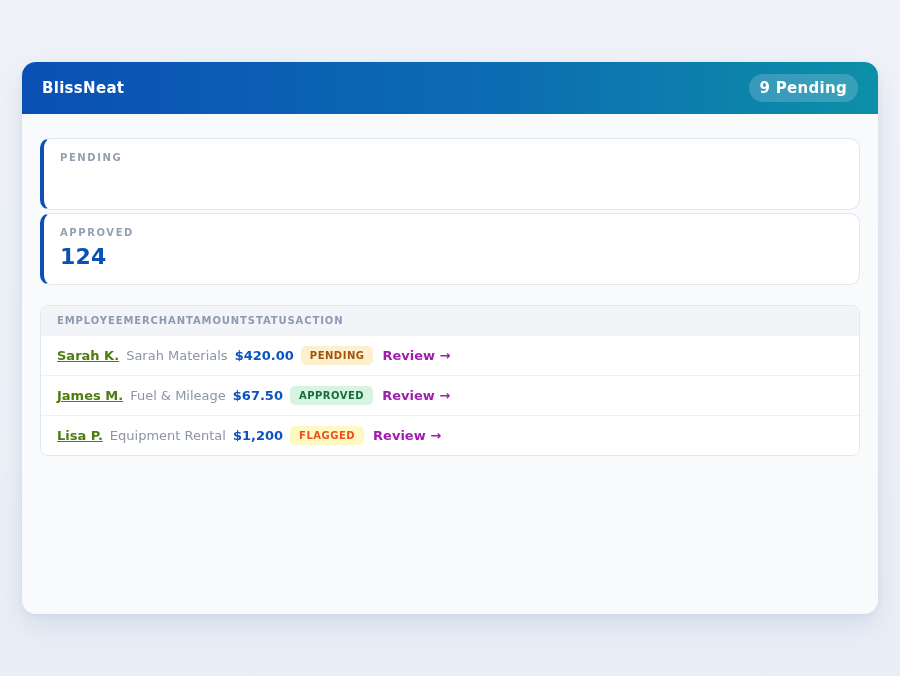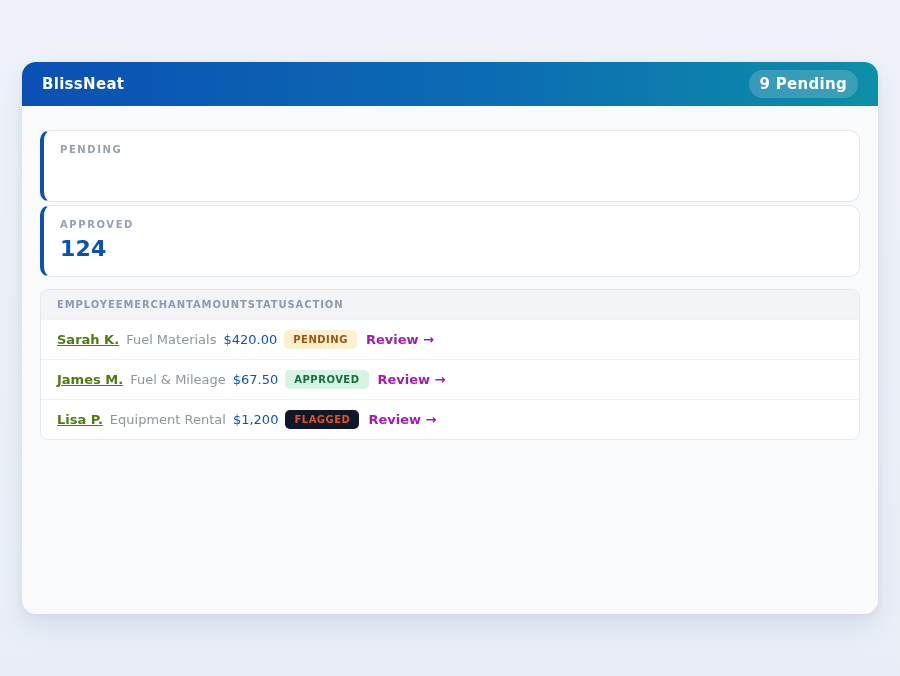--- a/index.html
+++ b/index.html
@@ -12,21 +12,21 @@
   .shell {
     position: absolute;
     left: 22px; top: 62px;
     width: 856px; height: 552px;
     background: #f9fafc;
     border-radius: 14px;
     box-shadow: 0 12px 28px rgba(40, 70, 130, 0.10), 0 2px 6px rgba(40, 70, 130, 0.06);
     overflow: hidden;
   }
   .app-header {
-    height: 44px;
+    height: 52px;
     background: linear-gradient(90deg, #0a50b4 0%, #0c6cb2 55%, #0d8fa8 100%);
     display: flex;
     align-items: center;
     justify-content: space-between;
     padding: 0 20px;
   }
   .app-title {
     color: #ffffff;
     font-size: 15px;
     font-weight: bold;
@@ -61,21 +61,21 @@
   }
   .stat-value {
     margin-top: 6px;
     font-size: 22px;
     font-weight: bold;
     color: #0b51b4;
     letter-spacing: 0.01em;
   }
   .stat-card.green .stat-value { color: #12a066; }
   .table-card {
-    margin-top: 12px;
+    margin-top: 20px;
     background: #ffffff;
     border: 1px solid #e3e7ef;
     border-radius: 8px;
     overflow: hidden;
   }
   .table-head {
     background: #f2f4f8;
     padding: 9px 16px;
     font-size: 10px;
     font-weight: bold;
@@ -89,32 +89,32 @@
     align-items: center;
     gap: 7px;
     padding: 0 16px;
     height: 40px;
     border-top: 1px solid #eef1f6;
     font-size: 13px;
     background: #ffffff;
   }
   .cell-employee { font-weight: bold; color: #4d7c0f; text-decoration: underline; }
   .cell-merchant { color: #8b95a6; }
-  .cell-amount { font-weight: normal; color: #0c53c0; }
+  .cell-amount { font-weight: bold; color: #0c53c0; }
   .badge {
     font-size: 10px;
     font-weight: bold;
     letter-spacing: 0.05em;
     padding: 4px 9px;
     border-radius: 5px;
     text-transform: uppercase;
   }
   .badge-pending  { background: #fcf0cd; color: #a0530f; }
   .badge-approved { background: #d7f3e1; color: #166e3f; }
-  .badge-flagged  { background: #0f172a; color: #e8521d; }
+  .badge-flagged  { background: #fef9c3; color: #e8521d; }
   .review-link {
     font-weight: bold;
     color: #a21caf;
     text-decoration: none;
     cursor: pointer;
     margin-left: 2px;
   }
 </style>
 </head>
 <body>
@@ -138,21 +138,21 @@
     </div>
 
 
 
     <div class="table-card">
 
       <div class="table-head"><span>EMPLOYEE</span><span>MERCHANT</span><span>AMOUNT</span><span>STATUS</span><span>ACTION</span></div>
 
       <div class="table-row">
         <span class="cell-employee">Sarah K.</span>
-        <span class="cell-merchant">Fuel Materials</span>
+        <span class="cell-merchant">Sarah Materials</span>
         <span class="cell-amount">$420.00</span>
         <span class="badge badge-pending">PENDING</span>
         <a class="review-link">Review →</a>
       </div>
 
       <div class="table-row">
         <span class="cell-employee">James M.</span>
         <span class="cell-merchant">Fuel &amp; Mileage</span>
         <span class="cell-amount">$67.50</span>
         <span class="badge badge-approved">APPROVED</span>

